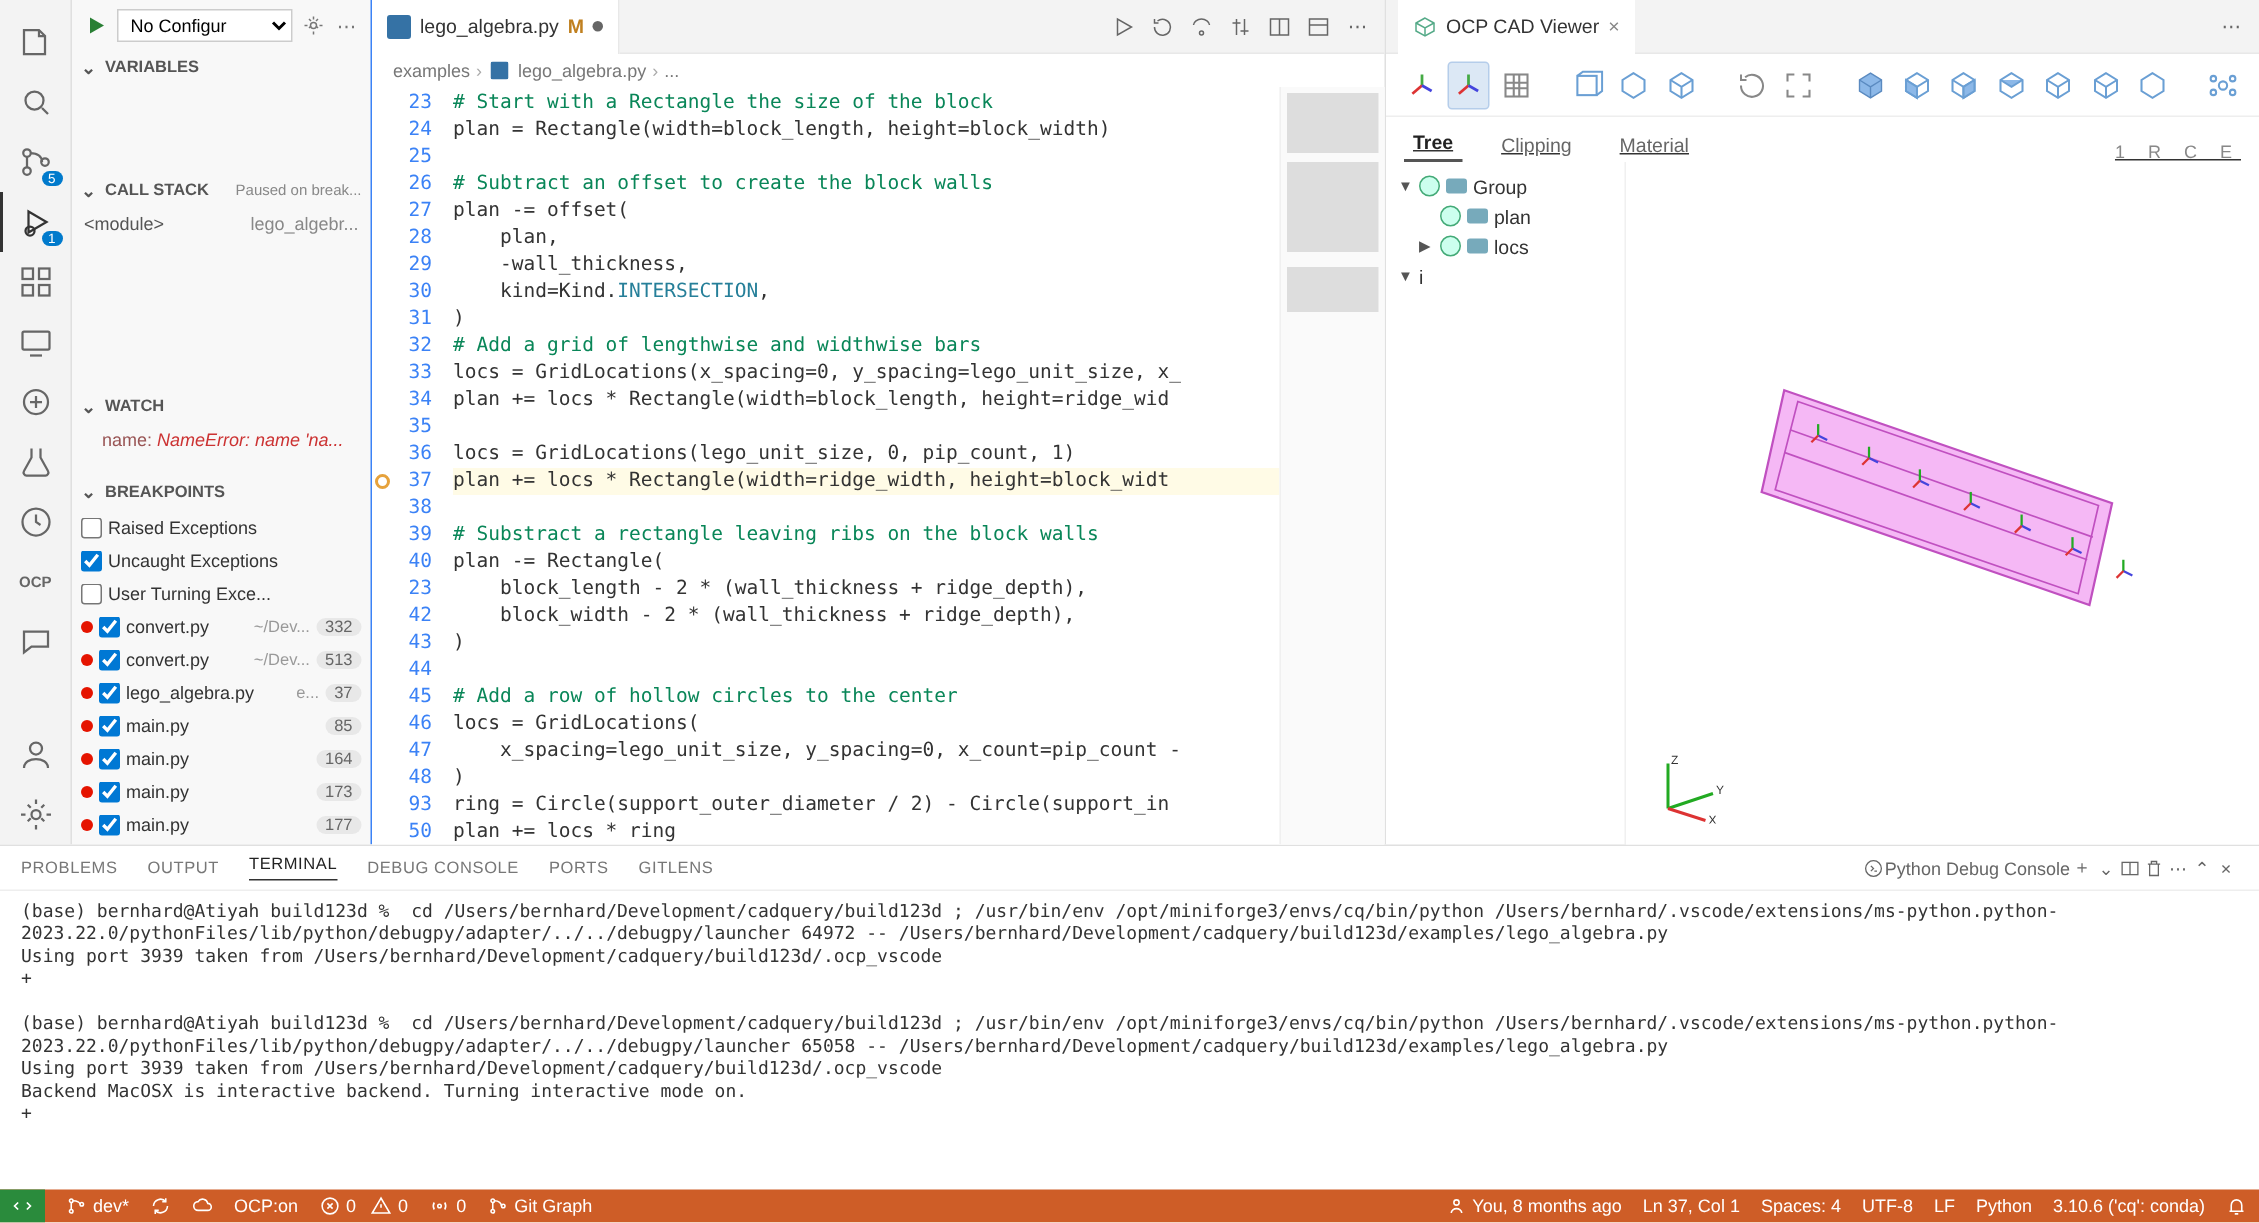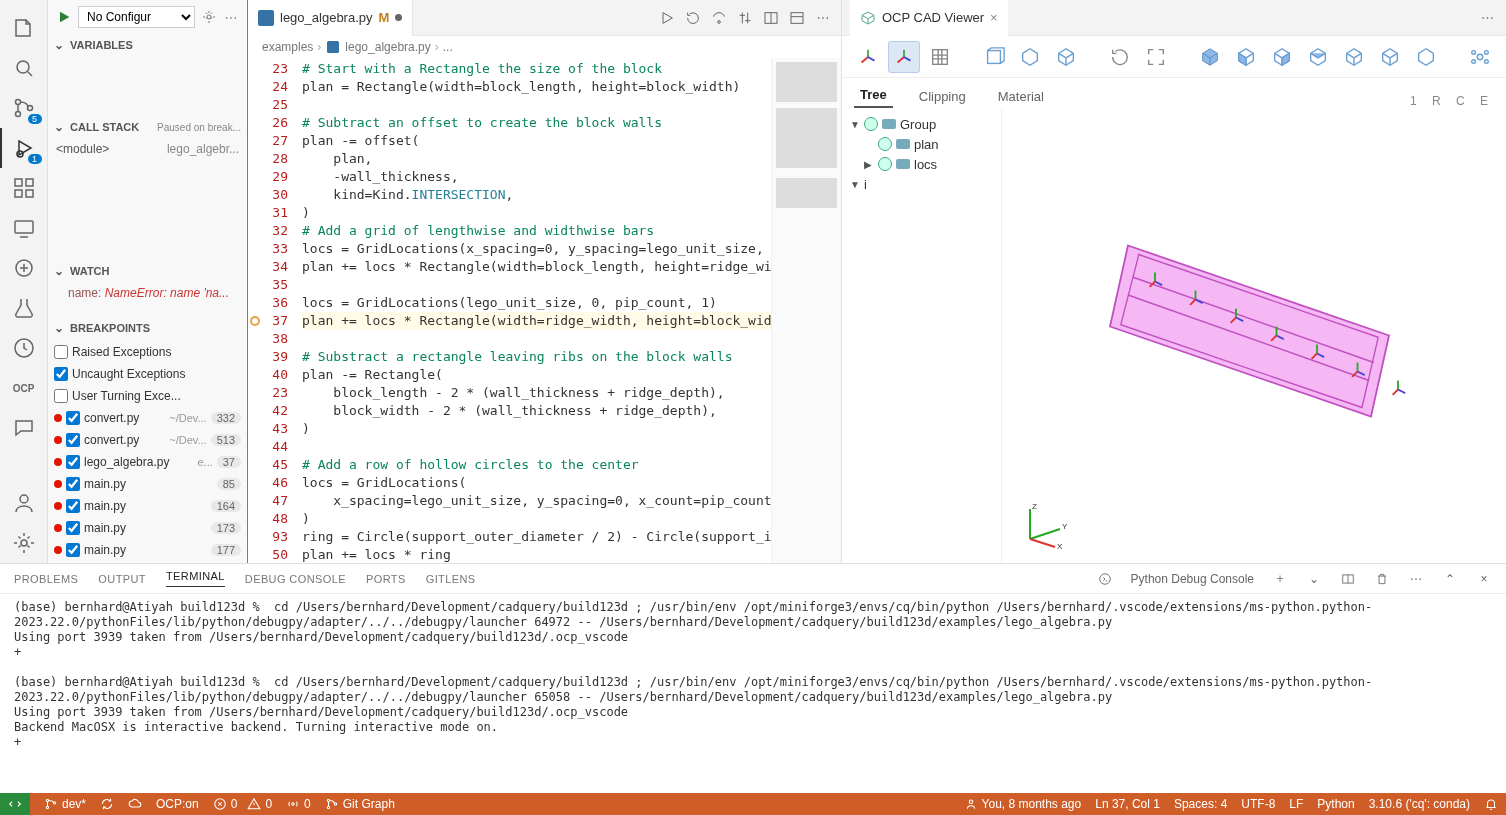--- a/index.html
+++ b/index.html
@@ -44,62 +44,62 @@
 
 .editor-group { flex: 1; display: flex; flex-direction: column; min-width: 0; }
 .tabs-row { height: 36px; display: flex; align-items: center; border-bottom: 1px solid #e8e8e8; background: #f3f3f3; }
 .tab { height: 36px; display: flex; align-items: center; padding: 0 10px; gap: 6px; background: #fff; border-right: 1px solid #e8e8e8; font-size: 13px; cursor: pointer; }
 .tab .modified-dot { width: 7px; height: 7px; border-radius: 50%; background: #666; }
 .tabs-actions { margin-left: auto; display: flex; gap: 10px; padding-right: 10px; color: #666; }
 .tabs-actions svg { width: 16px; height: 16px; }
 .breadcrumb { height: 22px; display: flex; align-items: center; padding: 0 14px; font-size: 12px; color: #777; gap: 4px; background: #fff; }
 .breadcrumb .sep { color: #aaa; }
 .code-area { flex: 1; display: flex; font-family: "Menlo","Consolas",monospace; font-size: 13px; background: #fff; overflow: hidden; position: relative; }
-.gutter { width: 54px; text-align: right; color: #b91c1c; padding-right: 14px; line-height: 18px; padding-top: 2px; user-select: none; position: relative; }
+.gutter { width: 54px; text-align: right; color: #3b82f6; padding-right: 14px; line-height: 18px; padding-top: 2px; user-select: none; position: relative; }
 .gutter .ln { height: 18px; }
 .glyph-margin { position:absolute; left: 0; width: 14px; top:0; bottom:0; }
 .glyph { position:absolute; width:10px; height:10px; border-radius:50%; left:2px; }
 .glyph.bp-current { border: 2px solid #e6a23c; background:#fff; }
 .code-lines { flex: 1; line-height: 18px; padding-top: 2px; overflow: hidden; white-space: pre; }
 .code-lines .line { height: 18px; }
 .code-lines .hl { background: #fffbe6; }
 .c-comment { color: #098658; }
 .c-const { color: #267f99; }
 .minimap { width: 70px; background: #fafafa; border-left: 1px solid #f0f0f0; position: relative; }
 .minimap .mm-block { position:absolute; left:4px; right:4px; background:#ddd; }
 
 
-.ocp-panel { width: 665px; border-left: 1px solid #e0e0e0; display: flex; flex-direction: column; background: #fff; }
+.ocp-panel { width: 583px; border-left: 1px solid #e0e0e0; display: flex; flex-direction: column; background: #fff; }
 .ocp-tabs { height: 36px; display: flex; align-items: center; border-bottom: 1px solid #e8e8e8; background: #f3f3f3; padding-left: 8px; }
 .ocp-tab { height: 36px; display: flex; align-items: center; padding: 0 10px; gap: 6px; background: #fff; font-size: 13px; }
 .ocp-tabs .more { margin-left: auto; padding-right: 12px; color: #666; }
 .ocp-toolbar { height: 42px; display: flex; align-items: center; gap: 4px; padding: 0 10px; border-bottom: 1px solid #eee; }
 .ocp-toolbar .tbtn { width: 32px; height: 32px; display: flex; align-items: center; justify-content: center; border: 1px solid transparent; border-radius: 3px; cursor: pointer; }
 .ocp-toolbar .tbtn.sel { background: #dce8f5; border-color: #b5cdea; }
 .ocp-toolbar .tgap { width: 14px; }
-.ocp-subtabs { height: 30px; display: flex; align-items: flex-end; padding: 0 12px; gap: 20px; font-size: 13px; }
+.ocp-subtabs { height: 30px; display: flex; align-items: flex-end; padding: 0 12px; gap: 20px; font-size: 13px; text-decoration: underline; }
 .ocp-subtabs .st { padding: 4px 6px; cursor: pointer; color: #666; }
 .ocp-subtabs .st.active { color: #222; font-weight: 600; border-bottom: 2px solid #555; }
 .ocp-subtabs .legend { margin-left: auto; font-size: 12px; color: #888; letter-spacing: 6px; }
 .ocp-body { flex: 1; display: flex; }
 .ocp-tree { width: 160px; padding: 6px 8px; font-size: 13px; border-right: 1px solid #f0f0f0; }
 .ocp-tree .trow { display: flex; align-items: center; gap: 4px; height: 20px; }
 .ocp-tree .ind1 { padding-left: 14px; }
 .ocp-tree .eye { width:14px; height:14px; border-radius:50%; border:1px solid #4a7; background:#cfe; }
 .ocp-tree .box { width:14px; height:10px; background:#7ab; border-radius:2px; }
 .ocp-tree .tri { font-size: 10px; color:#555; width:10px; }
 .ocp-viewport { flex: 1; position: relative; background: #fff; }
 .axis-gizmo { position:absolute; left: 18px; bottom: 14px; width:50px; height:50px; }
 
 
 .bottom-panel { height: 230px; border-top: 1px solid #e0e0e0; display: flex; flex-direction: column; background: #fff; }
 .bottom-tabs { height: 30px; display: flex; align-items: center; gap: 20px; padding: 0 14px; font-size: 11px; color: #777; border-bottom: 1px solid #eee; }
 .bottom-tabs .bt { cursor: pointer; letter-spacing: 0.4px; }
 .bottom-tabs .bt.active { color: #222; border-bottom: 1px solid #333; padding-bottom: 4px; }
-.bottom-tabs .bt-right { margin-left: auto; display: flex; align-items: center; gap: 18px; color: #666; font-size: 12px; }
+.bottom-tabs .bt-right { margin-left: auto; display: flex; align-items: center; gap: 0; color: #666; font-size: 12px; }
 .bottom-tabs .bt-right svg { width: 14px; height: 14px; }
 .terminal { flex: 1; overflow: auto; font-family: "Menlo","Consolas",monospace; font-size: 12px; line-height: 15px; padding: 6px 14px; white-space: pre-wrap; color: #333; }
 
 
 .status-bar { height: 22px; background: #ce5d27; color: #fff; display: flex; align-items: center; font-size: 12px; padding: 0 8px; gap: 14px; }
 .status-bar .sb-item { display: flex; align-items: center; gap: 4px; cursor: pointer; }
 .status-bar .sb-right { margin-left: auto; display: flex; gap: 14px; }
 .status-bar svg { width: 14px; height: 14px; }
 .sb-remote { background:#2a8b3c; height:22px; margin-left:-8px; padding: 0 8px; display:flex; align-items:center; }
 

